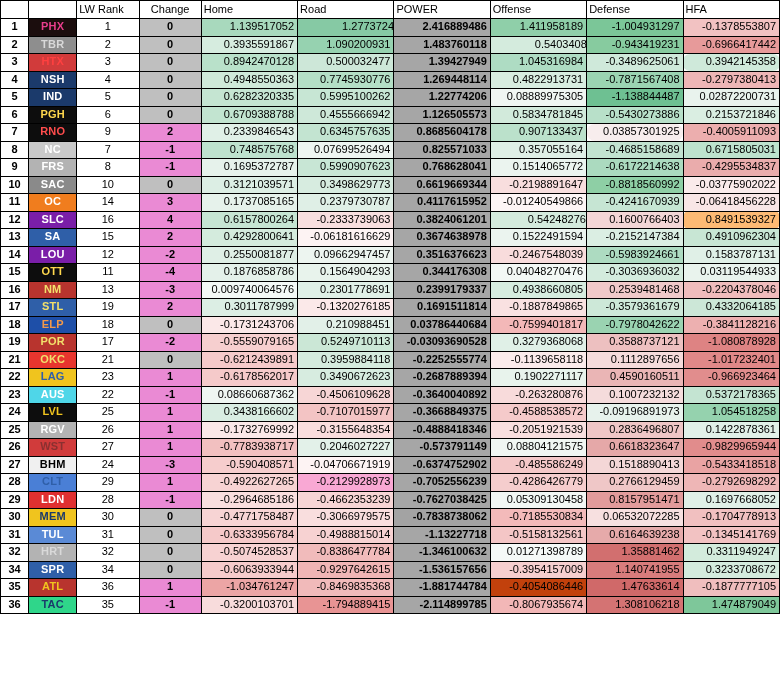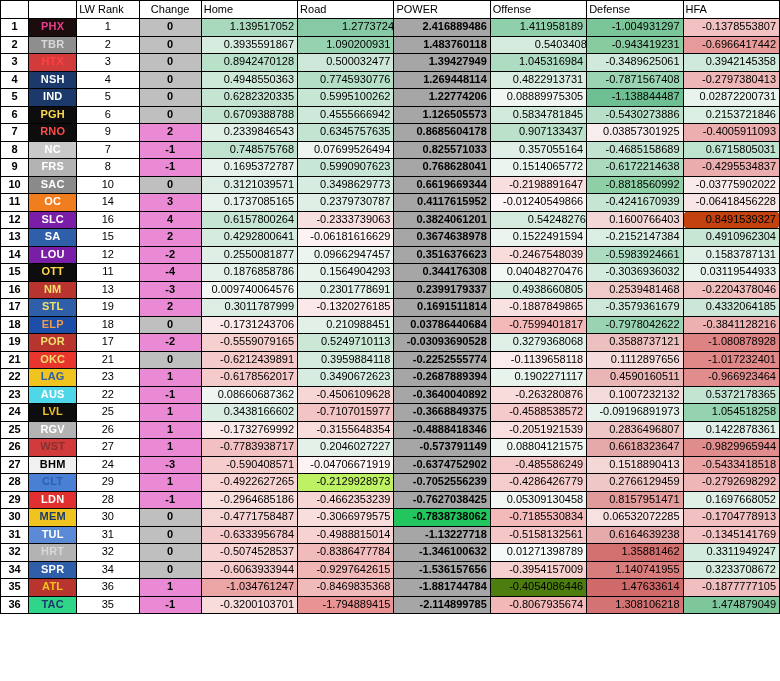--- a/index.html
+++ b/index.html
@@ -136,21 +136,21 @@
         <tr>
           <td class="rank">3</td>
           <td class="team" style="background: rgb(209, 59, 59); color: rgb(255, 64, 64);">HTX</td>
           <td class="lw">3</td>
           <td class="chg" style="background: rgb(191, 191, 191);">0</td>
           <td class="num" style="background: rgb(185, 225, 202);">0.8942470128</td>
           <td class="num" style="background: rgb(205, 231, 216);">0.500032477</td>
           <td class="power" style="background: rgb(166, 166, 166);">1.39427949</td>
           <td class="num" style="background: rgb(174, 220, 195);">1.045316984</td>
           <td class="num" style="background: rgb(207, 233, 218);">-0.3489625061</td>
-          <td class="num" style="background: rgb(207, 233, 218);">0.3942145358</td>
+          <td class="num" style="background: rgb(207, 233, 218); border-radius: 7px;">0.3942145358</td>
         </tr>
         <tr>
           <td class="rank">4</td>
           <td class="team" style="background: rgb(27, 58, 107); color: rgb(255, 255, 255);">NSH</td>
           <td class="lw">4</td>
           <td class="chg" style="background: rgb(191, 191, 191);">0</td>
           <td class="num" style="background: rgb(207, 233, 217);">0.4948550363</td>
           <td class="num" style="background: rgb(180, 223, 198);">0.7745930776</td>
           <td class="power" style="background: rgb(166, 166, 166);">1.269448114</td>
           <td class="num" style="background: rgb(216, 237, 224);">0.4822913731</td>
@@ -183,21 +183,21 @@
         </tr>
         <tr>
           <td class="rank">7</td>
           <td class="team" style="background: rgb(13, 13, 13); color: rgb(255, 77, 77);">RNO</td>
           <td class="lw">9</td>
           <td class="chg" style="background: rgb(234, 138, 212);">2</td>
           <td class="num" style="background: rgb(224, 240, 231);">0.2339846543</td>
           <td class="num" style="background: rgb(195, 228, 209);">0.6345757635</td>
           <td class="power" style="background: rgb(166, 166, 166);">0.8685604178</td>
           <td class="num" style="background: rgb(187, 225, 203);">0.907133437</td>
-          <td class="num" style="background: rgb(247, 237, 237);">0.03857301925</td>
+          <td class="num" style="background: rgb(247, 237, 237); border-radius: 8px;">0.03857301925</td>
           <td class="num" style="background: rgb(236, 174, 174);">-0.4005911093</td>
         </tr>
         <tr>
           <td class="rank">8</td>
           <td class="team" style="background: rgb(201, 201, 201); color: rgb(255, 255, 255);">NC</td>
           <td class="lw">7</td>
           <td class="chg" style="background: rgb(234, 138, 212);">-1</td>
           <td class="num" style="background: rgb(190, 226, 206);">0.748575768</td>
           <td class="num" style="background: rgb(238, 245, 241);">0.07699526494</td>
           <td class="power" style="background: rgb(166, 166, 166);">0.825571033</td>
@@ -244,21 +244,21 @@
         <tr>
           <td class="rank">12</td>
           <td class="team" style="background: rgb(122, 30, 168); color: rgb(255, 255, 255);">SLC</td>
           <td class="lw">16</td>
           <td class="chg" style="background: rgb(234, 138, 212);">4</td>
           <td class="num" style="background: rgb(198, 229, 211);">0.6157800264</td>
           <td class="num" style="background: rgb(248, 223, 223);">-0.2333739063</td>
           <td class="power" style="background: rgb(166, 166, 166);">0.3824061201</td>
           <td class="num" style="background: rgb(212, 235, 221); padding-left: 37px;">0.5424827604</td>
           <td class="num" style="background: rgb(243, 214, 214);">0.1600766403</td>
-          <td class="num" style="background: #c2410c; border-radius: 6px;">0.8491539327</td>
+          <td class="num" style="background: #fdba74; border-radius: 6px;">0.8491539327</td>
         </tr>
         <tr>
           <td class="rank">13</td>
           <td class="team" style="background: rgb(47, 95, 168); color: rgb(255, 255, 255);">SA</td>
           <td class="lw">15</td>
           <td class="chg" style="background: rgb(234, 138, 212);">2</td>
           <td class="num" style="background: rgb(212, 235, 221);">0.4292800641</td>
           <td class="num" style="background: rgb(253, 243, 243);">-0.06181616629</td>
           <td class="power" style="background: rgb(166, 166, 166);">0.3674638978</td>
           <td class="num" style="background: rgb(235, 244, 239);">0.1522491594</td>
@@ -420,21 +420,21 @@
           <td class="num" style="background: rgb(244, 200, 200);">-0.485586249</td>
           <td class="num" style="background: rgb(244, 215, 215);">0.1518890413</td>
           <td class="num" style="background: rgb(233, 163, 163);">-0.5433418518</td>
         </tr>
         <tr>
           <td class="rank">28</td>
           <td class="team" style="background: rgb(74, 127, 214); color: rgb(47, 95, 168);">CLT</td>
           <td class="lw">29</td>
           <td class="chg" style="background: rgb(234, 138, 212);">1</td>
           <td class="num" style="background: rgb(247, 211, 211);">-0.4922627265</td>
-          <td class="num" style="background: #bef264; margin-left: 41px;">-0.2129928973</td>
+          <td class="num" style="background: #f9a8d4; margin-left: 41px;">-0.2129928973</td>
           <td class="power" style="background: rgb(166, 166, 166);">-0.7052556239</td>
           <td class="num" style="background: rgb(245, 205, 205);">-0.4286426779</td>
           <td class="num" style="background: rgb(239, 199, 199);">0.2766129459</td>
           <td class="num" style="background: rgb(238, 182, 182);">-0.2792698292</td>
         </tr>
         <tr>
           <td class="rank">29</td>
           <td class="team" style="background: rgb(224, 48, 48); color: rgb(255, 255, 255);">LDN</td>
           <td class="lw">28</td>
           <td class="chg" style="background: rgb(234, 138, 212);">-1</td>
@@ -445,21 +445,21 @@
           <td class="num" style="background: rgb(226, 155, 155);">0.8157951471</td>
           <td class="num" style="background: rgb(224, 240, 231);">0.1697668052</td>
         </tr>
         <tr>
           <td class="rank">30</td>
           <td class="team" style="background: rgb(240, 196, 30); color: rgb(27, 58, 107);">MEM</td>
           <td class="lw">30</td>
           <td class="chg" style="background: rgb(191, 191, 191);">0</td>
           <td class="num" style="background: rgb(247, 212, 212);">-0.4771758487</td>
           <td class="num" style="background: rgb(249, 222, 222);">-0.3066979575</td>
-          <td class="power" style="background: #22c55e;">-0.7838738062</td>
+          <td class="power" style="background: #a3a3a3;">-0.7838738062</td>
           <td class="num" style="background: rgb(243, 186, 186);">-0.7185530834</td>
           <td class="num" style="background: rgb(247, 224, 224);">0.06532072285</td>
           <td class="num" style="background: rgb(241, 192, 192);">-0.1704778913</td>
         </tr>
         <tr>
           <td class="rank">31</td>
           <td class="team" style="background: rgb(90, 138, 214); color: rgb(255, 255, 255);">TUL</td>
           <td class="lw">31</td>
           <td class="chg" style="background: rgb(191, 191, 191);">0</td>
           <td class="num" style="background: rgb(245, 201, 201);">-0.6333956784</td>
@@ -494,21 +494,21 @@
           <td class="num" style="background: rgb(212, 235, 221);">0.3233708672</td>
         </tr>
         <tr>
           <td class="rank">35</td>
           <td class="team" style="background: rgb(184, 52, 46); color: rgb(240, 196, 30);">ATL</td>
           <td class="lw">36</td>
           <td class="chg" style="background: rgb(234, 138, 212);">1</td>
           <td class="num" style="background: rgb(236, 165, 165);">-1.034761247</td>
           <td class="num" style="background: rgb(241, 186, 186);">-0.8469835368</td>
           <td class="power" style="background: rgb(166, 166, 166);">-1.881744784</td>
-          <td class="num" style="background: #4d7c0f;">-0.4054086446</td>
+          <td class="num" style="background: #c2410c;">-0.4054086446</td>
           <td class="num" style="background: rgb(208, 105, 105);">1.47633614</td>
           <td class="num" style="background: rgb(240, 190, 190);">-0.1877777105</td>
         </tr>
         <tr>
           <td class="rank">36</td>
           <td class="team" style="background: rgb(47, 214, 138); color: rgb(27, 58, 107);">TAC</td>
           <td class="lw">35</td>
           <td class="chg" style="background: rgb(234, 138, 212);">-1</td>
           <td class="num" style="background: rgb(248, 220, 220);">-0.3200103701</td>
           <td class="num" style="background: rgb(232, 148, 148);">-1.794889415</td>

